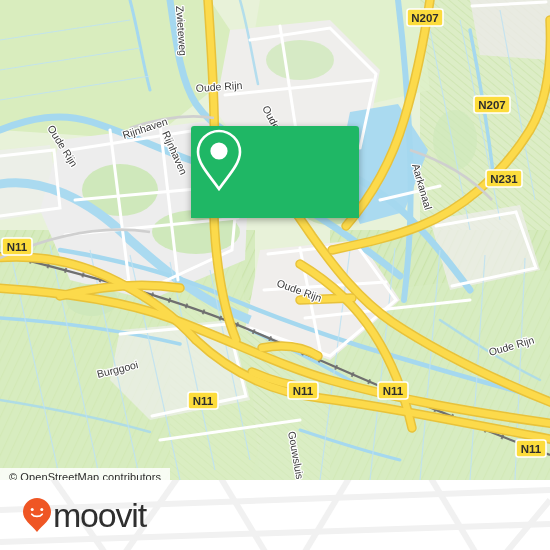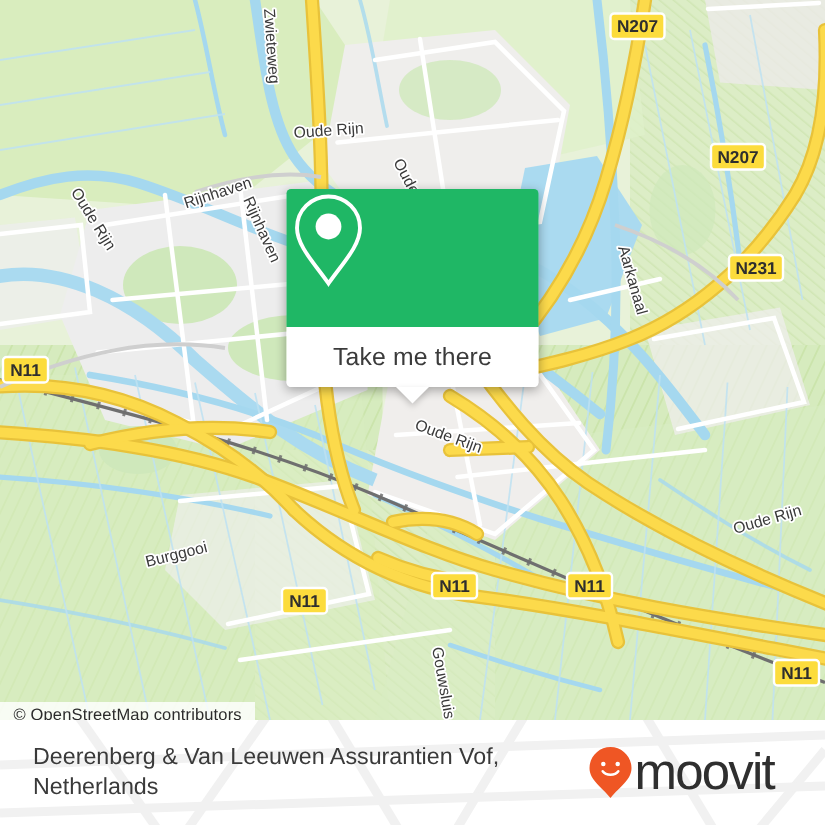--- a/index.html
+++ b/index.html
@@ -290,42 +290,37 @@
 
     <div class="attrib">© OpenStreetMap contributors</div>
 
     <div class="card">
       <div class="card-top">
         <svg width="56" height="68" viewBox="0 0 56 68">
           <path d="M28 5 C16.4 5 7 14.4 7 26 C7 38 19 50 28 63 C37 50 49 38 49 26 C49 14.4 39.6 5 28 5 Z" fill="none" stroke="#ffffff" stroke-width="2.6"></path>
           <circle cx="28" cy="25" r="8.6" fill="#ffffff"></circle>
         </svg>
       </div>
-      <div class="card-bot">
-        <span class="label">Take me there</span>
-        <span class="card-tail"></span>
-      </div>
     </div>
   </div>
 
   <div class="footer">
     <svg class="wm" width="550" height="70" viewBox="0 0 550 70">
       <g stroke="#f1f1f1" stroke-width="6" fill="none">
         <path d="M40,-20 L110,80"></path>
         <path d="M120,80 L190,-20"></path>
         <path d="M210,-20 L270,80"></path>
         <path d="M300,80 L360,-20"></path>
         <path d="M420,-20 L480,80"></path>
         <path d="M500,80 L550,20"></path>
         <path d="M0,30 L550,10"></path>
         <path d="M0,62 L550,44"></path>
       </g>
     </svg>
     <div class="footer-inner">
-      <div class="place">Deerenberg &amp; Van Leeuwen Assurantien Vof, Netherlands</div>
       <div class="brand">
         <svg width="30" height="36" viewBox="0 0 30 36">
           <path d="M15 1 C7.3 1 1 7.3 1 15 C1 23 9 27.5 15 35 C21 27.5 29 23 29 15 C29 7.3 22.7 1 15 1 Z" fill="#ef5624"></path>
           <circle cx="10.2" cy="12.4" r="1.5" fill="#ffffff"></circle>
           <circle cx="19.8" cy="12.4" r="1.5" fill="#ffffff"></circle>
           <path d="M9.8 17.2 C12 20.2 18 20.2 20.2 17.2" stroke="#ffffff" stroke-width="1.7" fill="none" stroke-linecap="round"></path>
         </svg>
         <span class="word">moovit</span>
       </div>
     </div>

